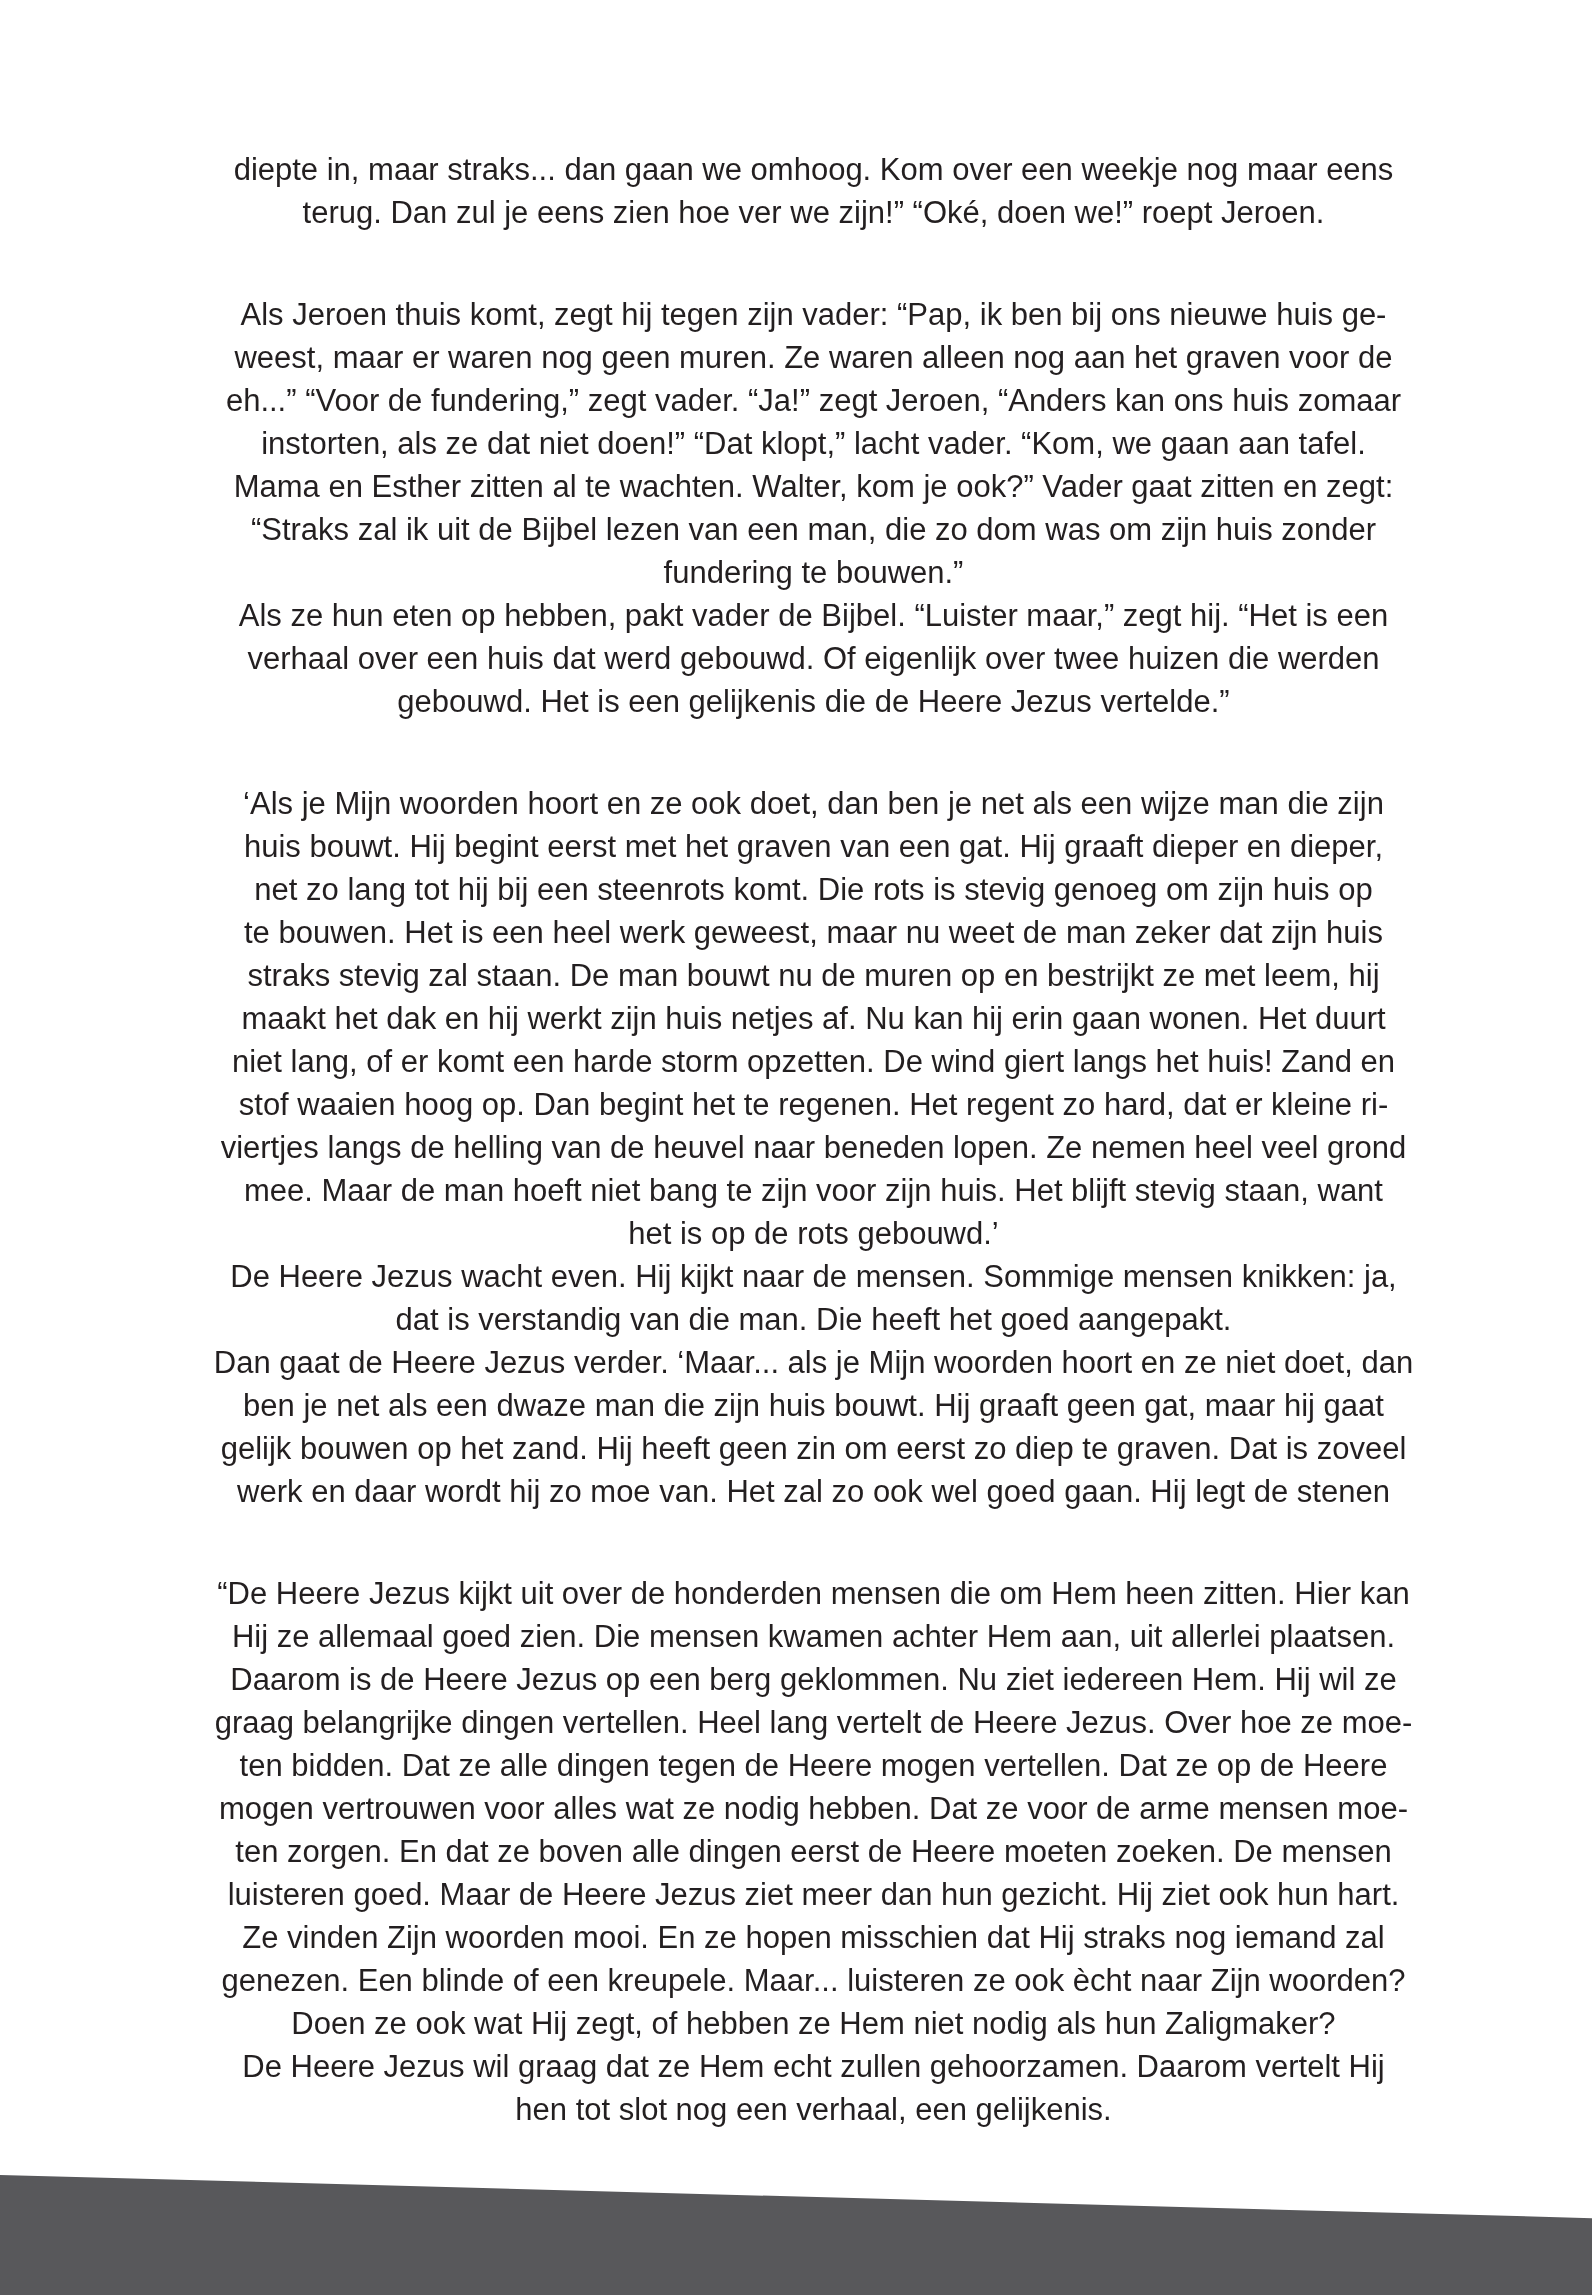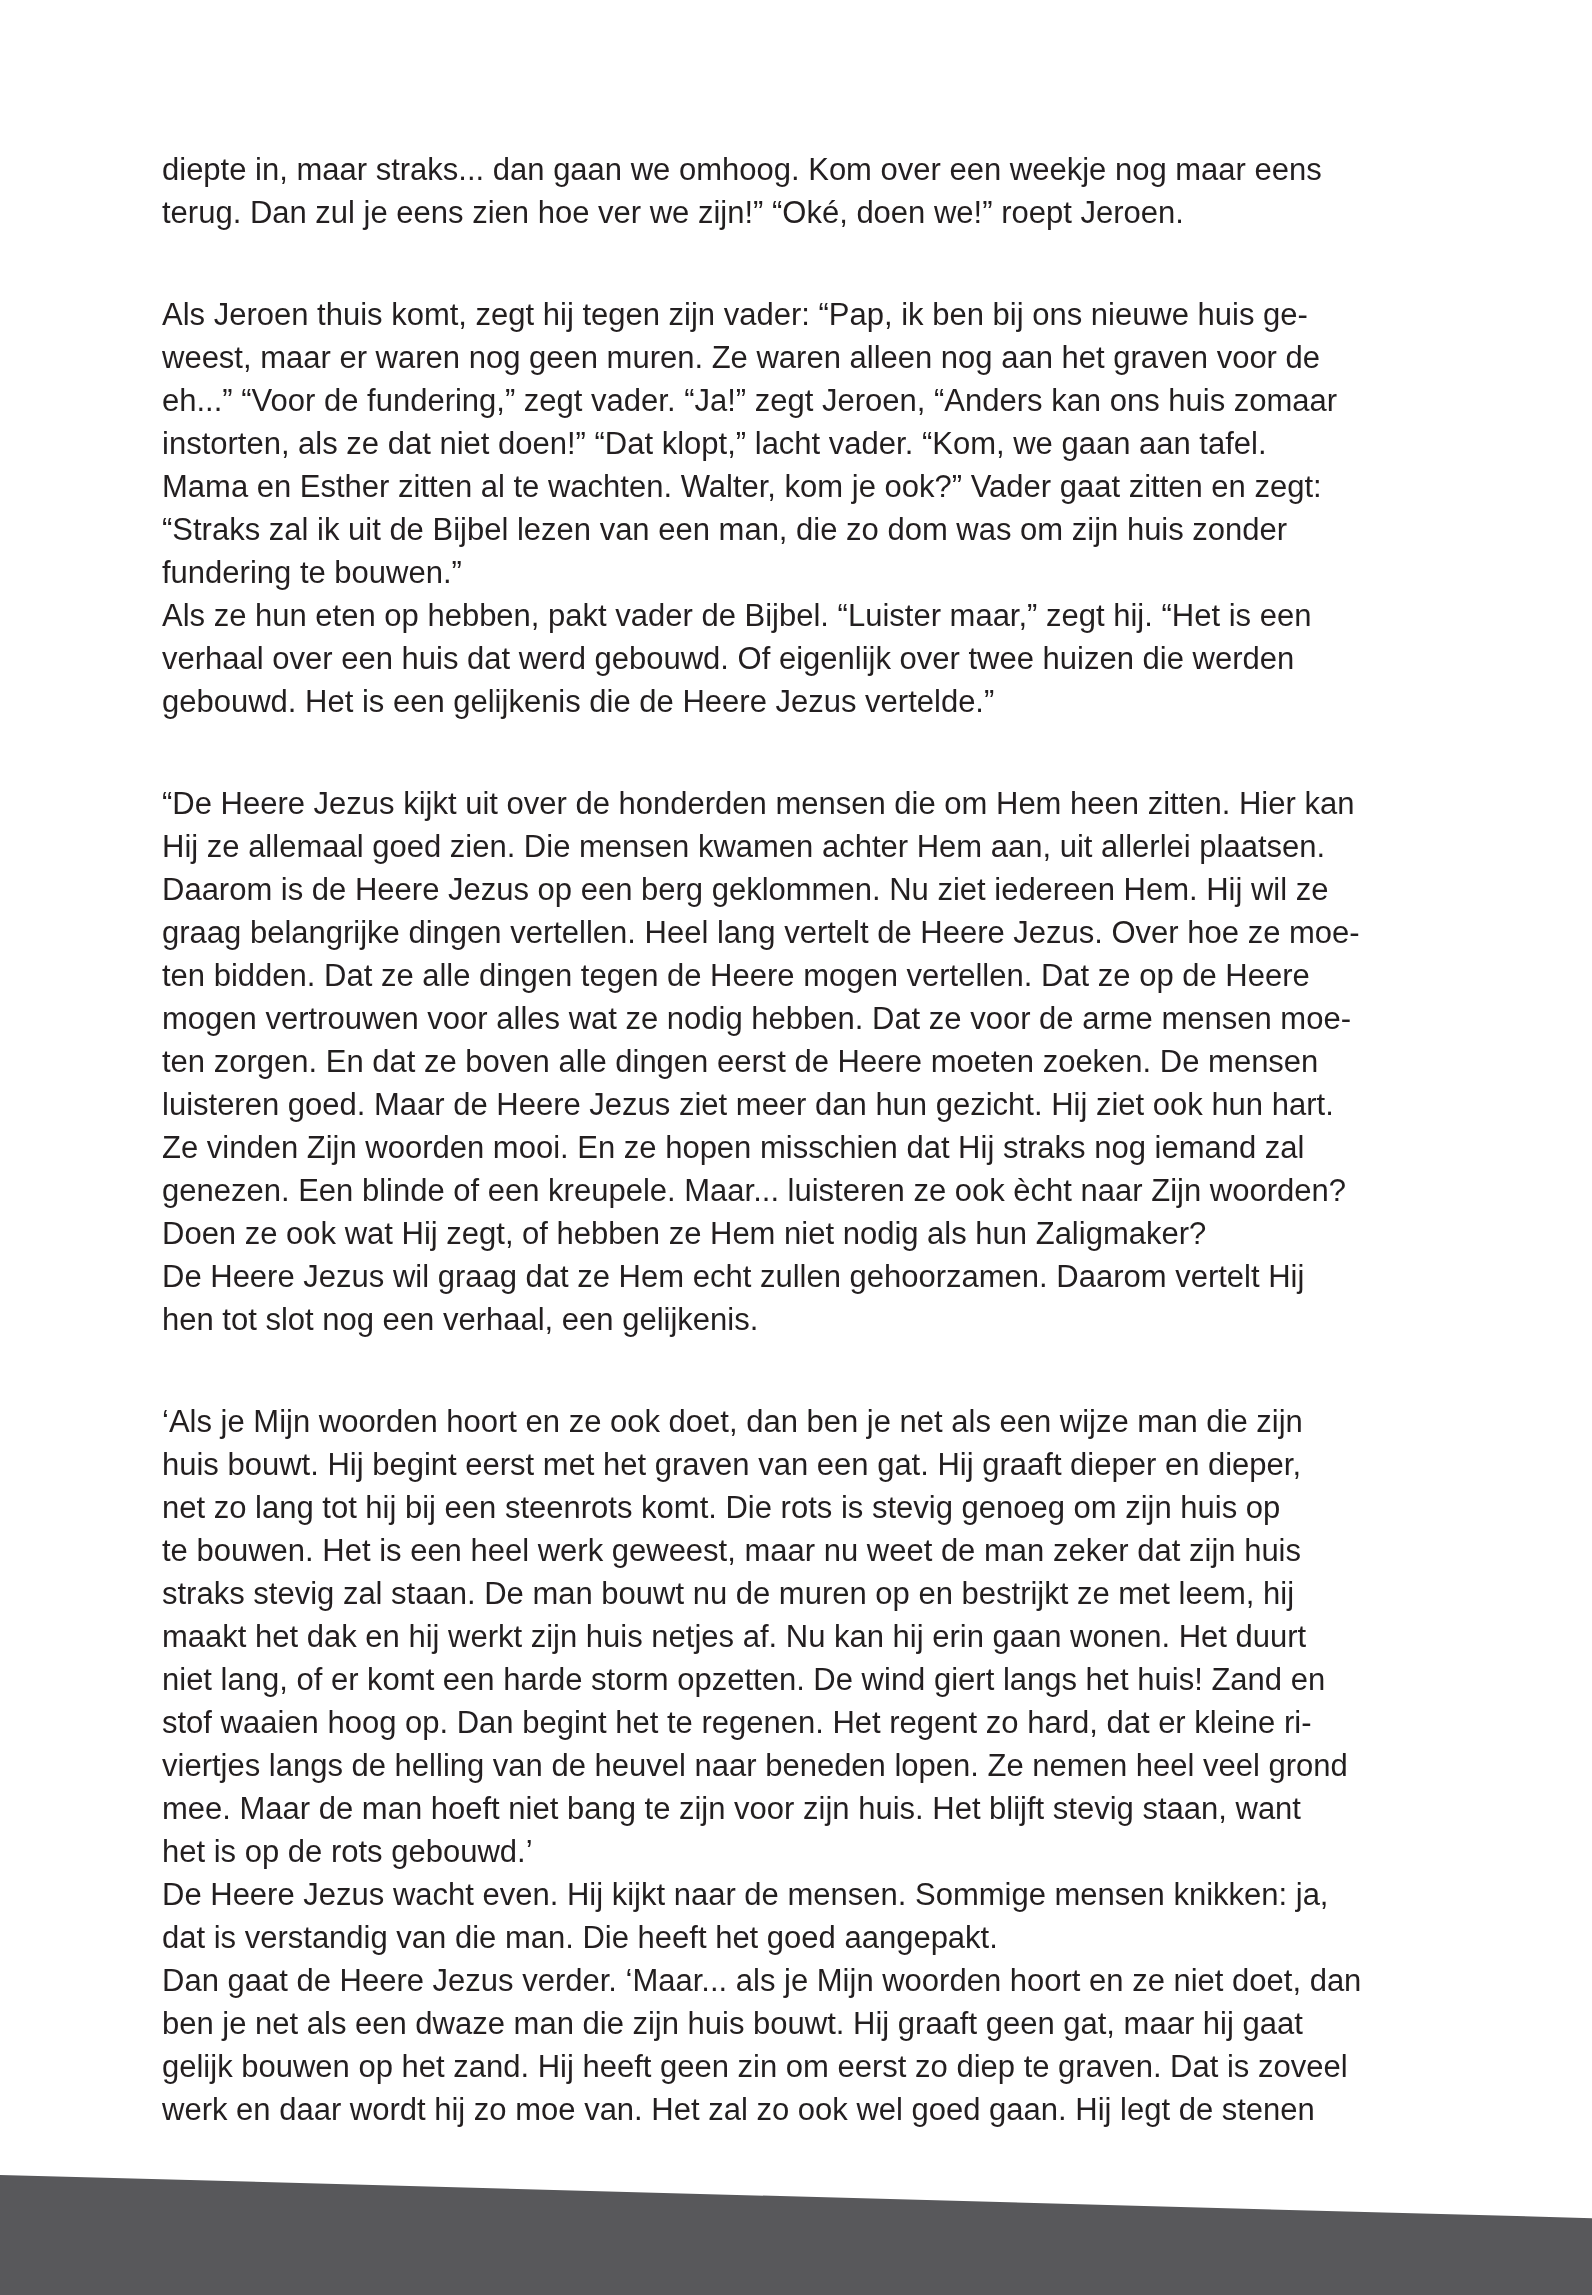--- a/index.html
+++ b/index.html
@@ -21,20 +21,21 @@
     top: 148px;
     width: 1303px;
     color: #231f20;
     font-size: 31px;
     line-height: 43px;
     text-align: left;
   }
   .text-block p {
     margin: 0;
     white-space: pre-line;
+    text-align: center;
   }
   .text-block p + p {
     margin-top: 59px;
   }
   .footer-band {
     position: absolute;
     left: 0;
     top: 2123px;
     width: 1592px;
     height: 173px;
@@ -52,46 +53,46 @@
     <p>Als Jeroen thuis komt, zegt hij tegen zijn vader: “Pap, ik ben bij ons nieuwe huis ge-
 weest, maar er waren nog geen muren. Ze waren alleen nog aan het graven voor de
 eh...” “Voor de fundering,” zegt vader. “Ja!” zegt Jeroen, “Anders kan ons huis zomaar
 instorten, als ze dat niet doen!” “Dat klopt,” lacht vader. “Kom, we gaan aan tafel.
 Mama en Esther zitten al te wachten. Walter, kom je ook?” Vader gaat zitten en zegt:
 “Straks zal ik uit de Bijbel lezen van een man, die zo dom was om zijn huis zonder
 fundering te bouwen.”
 Als ze hun eten op hebben, pakt vader de Bijbel. “Luister maar,” zegt hij. “Het is een
 verhaal over een huis dat werd gebouwd. Of eigenlijk over twee huizen die werden
 gebouwd. Het is een gelijkenis die de Heere Jezus vertelde.”</p>
-    <p>“De Heere Jezus kijkt uit over de honderden mensen die om Hem heen zitten. Hier kan
-Hij ze allemaal goed zien. Die mensen kwamen achter Hem aan, uit allerlei plaatsen.
-Daarom is de Heere Jezus op een berg geklommen. Nu ziet iedereen Hem. Hij wil ze
-graag belangrijke dingen vertellen. Heel lang vertelt de Heere Jezus. Over hoe ze moe-
-ten bidden. Dat ze alle dingen tegen de Heere mogen vertellen. Dat ze op de Heere
-mogen vertrouwen voor alles wat ze nodig hebben. Dat ze voor de arme mensen moe-
-ten zorgen. En dat ze boven alle dingen eerst de Heere moeten zoeken. De mensen
-luisteren goed. Maar de Heere Jezus ziet meer dan hun gezicht. Hij ziet ook hun hart.
-Ze vinden Zijn woorden mooi. En ze hopen misschien dat Hij straks nog iemand zal
-genezen. Een blinde of een kreupele. Maar... luisteren ze ook ècht naar Zijn woorden?
-Doen ze ook wat Hij zegt, of hebben ze Hem niet nodig als hun Zaligmaker?
-De Heere Jezus wil graag dat ze Hem echt zullen gehoorzamen. Daarom vertelt Hij
-hen tot slot nog een verhaal, een gelijkenis.</p>
     <p>‘Als je Mijn woorden hoort en ze ook doet, dan ben je net als een wijze man die zijn
 huis bouwt. Hij begint eerst met het graven van een gat. Hij graaft dieper en dieper,
 net zo lang tot hij bij een steenrots komt. Die rots is stevig genoeg om zijn huis op
 te bouwen. Het is een heel werk geweest, maar nu weet de man zeker dat zijn huis
 straks stevig zal staan. De man bouwt nu de muren op en bestrijkt ze met leem, hij
 maakt het dak en hij werkt zijn huis netjes af. Nu kan hij erin gaan wonen. Het duurt
 niet lang, of er komt een harde storm opzetten. De wind giert langs het huis! Zand en
 stof waaien hoog op. Dan begint het te regenen. Het regent zo hard, dat er kleine ri-
 viertjes langs de helling van de heuvel naar beneden lopen. Ze nemen heel veel grond
 mee. Maar de man hoeft niet bang te zijn voor zijn huis. Het blijft stevig staan, want
 het is op de rots gebouwd.’
 De Heere Jezus wacht even. Hij kijkt naar de mensen. Sommige mensen knikken: ja,
 dat is verstandig van die man. Die heeft het goed aangepakt.
 Dan gaat de Heere Jezus verder. ‘Maar... als je Mijn woorden hoort en ze niet doet, dan
 ben je net als een dwaze man die zijn huis bouwt. Hij graaft geen gat, maar hij gaat
 gelijk bouwen op het zand. Hij heeft geen zin om eerst zo diep te graven. Dat is zoveel
 werk en daar wordt hij zo moe van.  Het zal zo ook wel goed gaan. Hij legt de stenen</p>
+    <p>“De Heere Jezus kijkt uit over de honderden mensen die om Hem heen zitten. Hier kan
+Hij ze allemaal goed zien. Die mensen kwamen achter Hem aan, uit allerlei plaatsen.
+Daarom is de Heere Jezus op een berg geklommen. Nu ziet iedereen Hem. Hij wil ze
+graag belangrijke dingen vertellen. Heel lang vertelt de Heere Jezus. Over hoe ze moe-
+ten bidden. Dat ze alle dingen tegen de Heere mogen vertellen. Dat ze op de Heere
+mogen vertrouwen voor alles wat ze nodig hebben. Dat ze voor de arme mensen moe-
+ten zorgen. En dat ze boven alle dingen eerst de Heere moeten zoeken. De mensen
+luisteren goed. Maar de Heere Jezus ziet meer dan hun gezicht. Hij ziet ook hun hart.
+Ze vinden Zijn woorden mooi. En ze hopen misschien dat Hij straks nog iemand zal
+genezen. Een blinde of een kreupele. Maar... luisteren ze ook ècht naar Zijn woorden?
+Doen ze ook wat Hij zegt, of hebben ze Hem niet nodig als hun Zaligmaker?
+De Heere Jezus wil graag dat ze Hem echt zullen gehoorzamen. Daarom vertelt Hij
+hen tot slot nog een verhaal, een gelijkenis.</p>
   </div>
   <div class="footer-band"></div>
 </div>
 
 
 </body></html>

